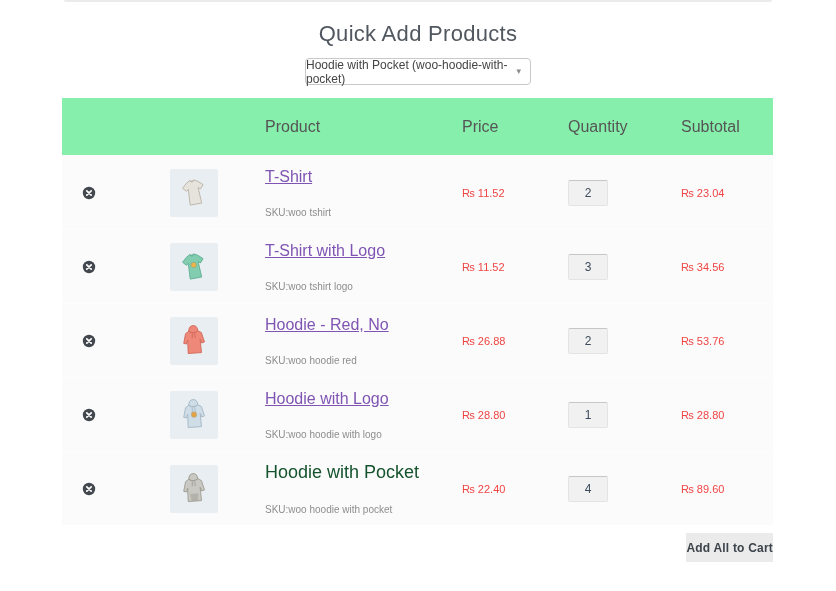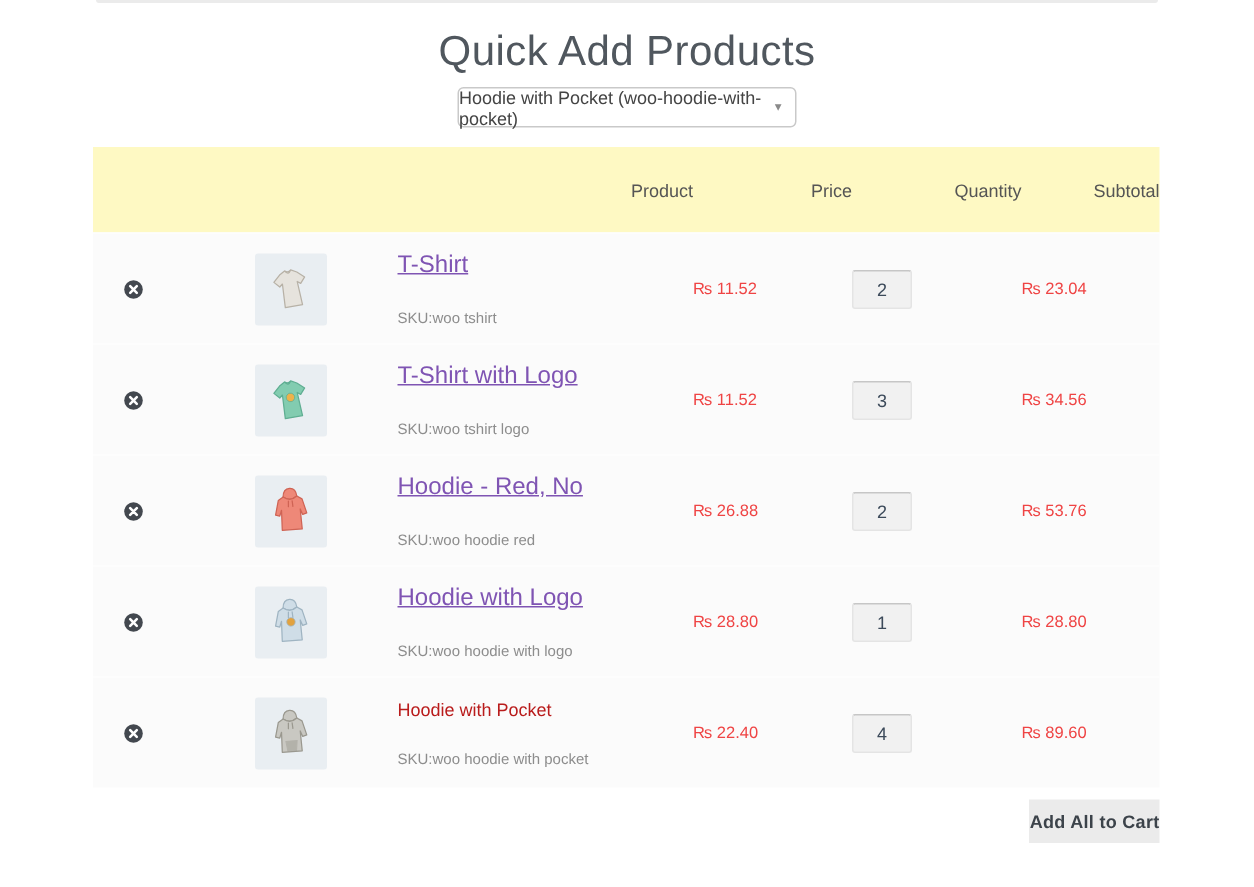--- a/index.html
+++ b/index.html
@@ -4,45 +4,45 @@
 <style>
   * { box-sizing: border-box; }
   html,body { margin:0; padding:0; }
   body {
     width:836px; height:591px; background:#ffffff; overflow:hidden; position:relative;
     font-family:"Liberation Sans","DejaVu Sans",sans-serif; color:#555;
   }
   .top-rule { position:absolute; top:0; left:64px; width:708px; height:2px;
     background:#ebebeb; border-radius:0 0 4px 4px; }
 
-  .page-title { margin:21px 0 0; text-align:center; font-size:28px; font-weight:400;
+  .page-title { margin:21px 0 0; text-align:center; font-size:22px; font-weight:400;
     color:#50575e; letter-spacing:.3px; line-height:26px; }
 
   .select-row { display:flex; justify-content:center; margin-top:11px; }
   .product-select { width:226px; height:27px; border:1px solid #c9c9c9; border-radius:4px;
     background:#fff; display:flex; align-items:center; justify-content:center; position:relative;
     font-size:12px; color:#444; cursor:pointer; }
   .select-caret { position:absolute; right:9px; top:8px; color:#8a8a8a; font-size:9px; line-height:9px; }
 
   .qa-table { width:711px; margin:13px 0 0 62px; }
   .grid-cols { display:grid; grid-template-columns:75px 128px 197px 106px 113px 1fr; align-items:center; }
-  .thead { height:57px; background:#fef9c3; font-size:12px; color:#555;text-align:right; }
+  .thead { height:57px; background:#86efac; font-size:16px; color:#555; }
   .row { height:74px; background:#fbfbfb; border-top:1px solid #fdfdfd; }
 
   .cell-remove { padding-left:20px; }
   .remove-btn { background:none; border:none; padding:0; width:14px; height:14px; cursor:pointer; display:block; }
   .remove-btn svg { display:block; }
 
   .cell-image { padding-left:33px; }
   .img-tile { width:48px; height:48px; background:#e9eef2; border-radius:2px;
     display:flex; align-items:center; justify-content:center; }
 
   .cell-product { display:flex; flex-direction:column; justify-content:center; align-items:flex-start; }
   .product-link { color:#7f54b3; font-size:16px; text-decoration:underline; }
-  .product-plain { color:#b91c1c; font-size:12px; }
+  .product-plain { color:#14532d; font-size:18px; }
   .sku { font-size:10px; color:#8d8d8d; margin-top:21px; }
 
   .price-text, .subtotal-text { font-size:11px; color:#ef4444; }
 
   .qty-input { width:40px; height:26px; background:#f1f1f1; border:1px solid #e4e4e4;
     border-top-color:#c6c6c6; border-radius:2px; text-align:center; font-size:12px;
     color:#3c4a5a; font-family:inherit; }
 
   .actions { width:711px; margin:8px 0 0 62px; display:flex; justify-content:flex-end; }
   .add-all-btn { background:#ebebeb; border:none; padding:0 0; height:29px; font-size:12px;

